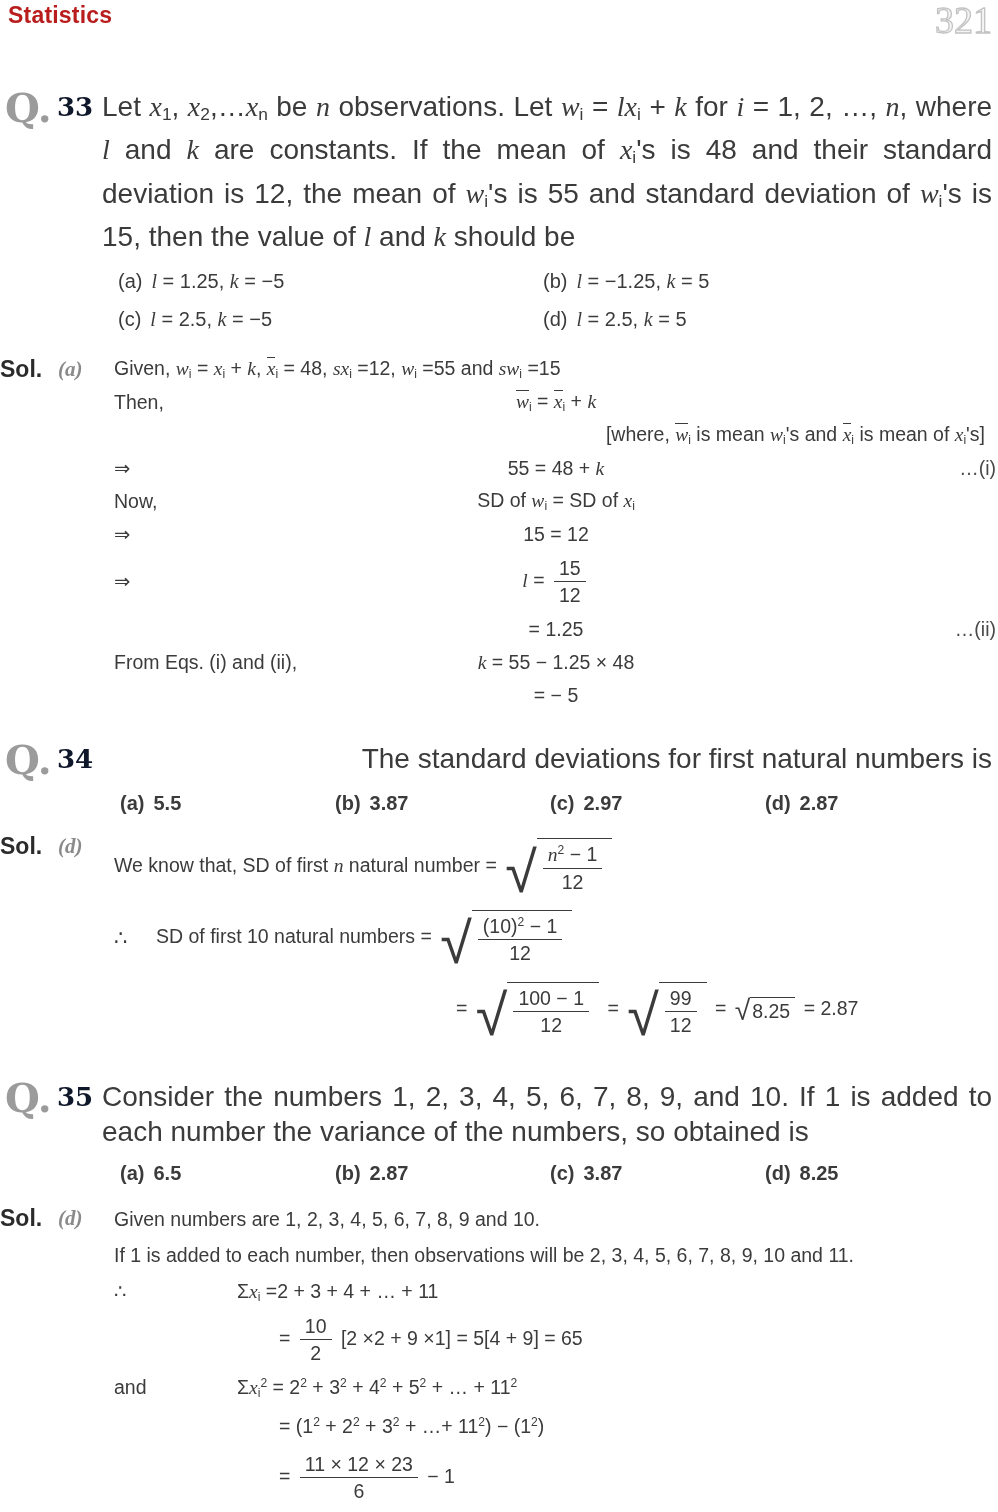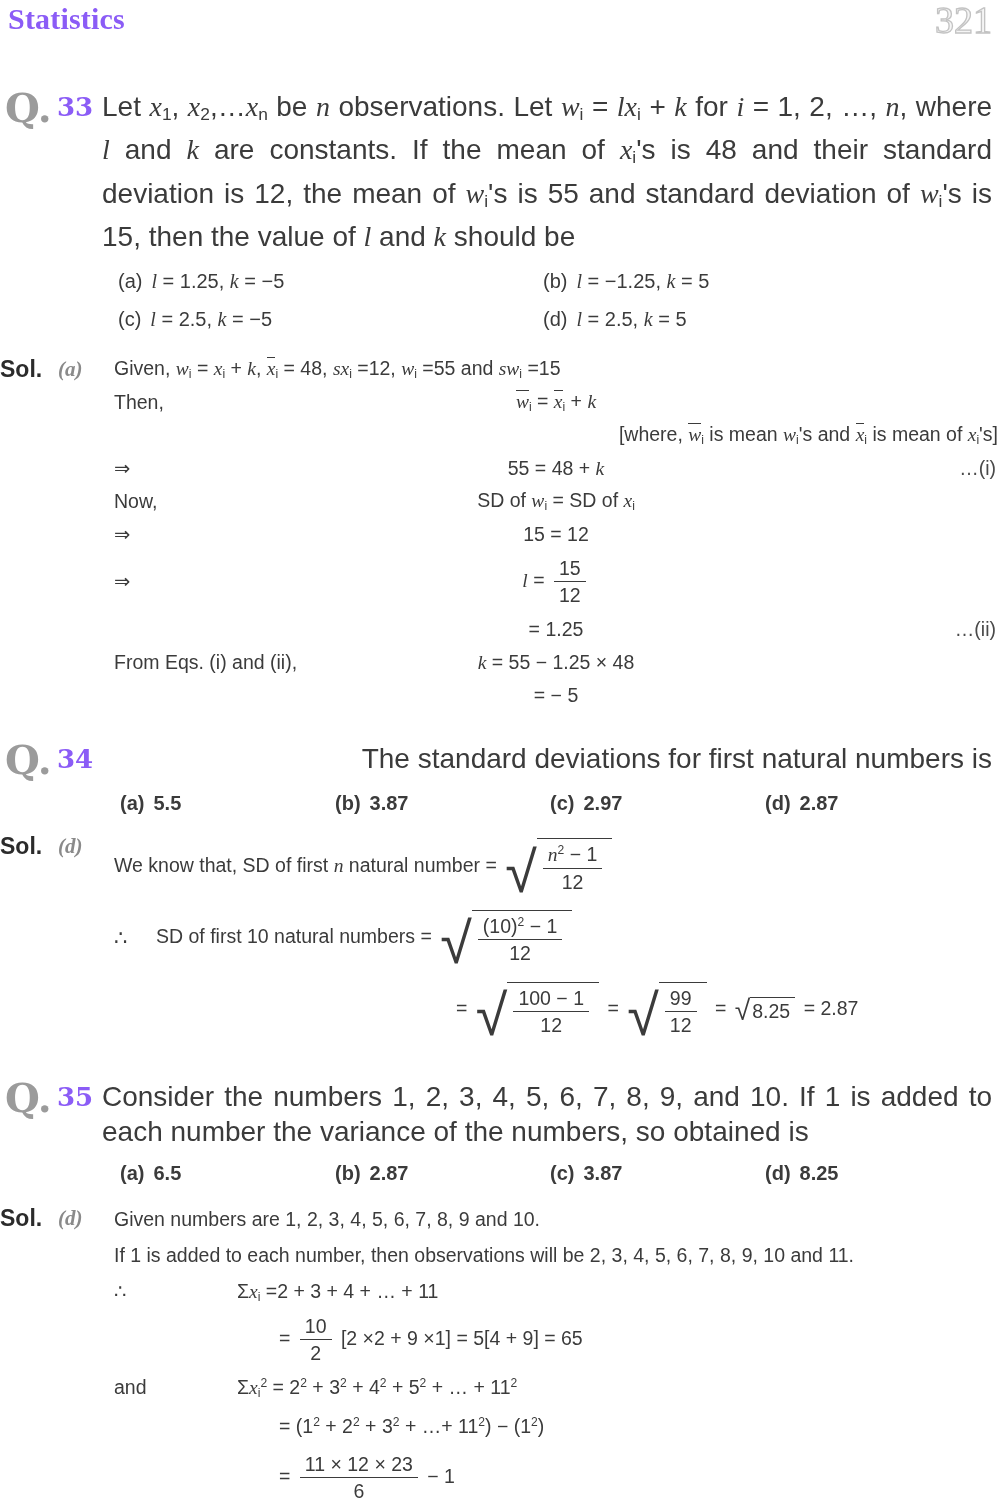--- a/index.html
+++ b/index.html
@@ -9,46 +9,46 @@
     font-family:"Liberation Sans", sans-serif;
     color:#3b3b3b;
   }
   i { font-family:"Liberation Serif", serif; font-style:italic; }
   sub { font-size:0.62em; vertical-align:-0.25em; }
   sup { font-size:0.62em; vertical-align:0.55em; }
   .bar { display:inline-block; border-top:1.5px solid currentColor; line-height:1.02; padding-top:1px; }
 
   
   .header { display:flex; justify-content:space-between; align-items:flex-start; padding:2px 6px 0 8px; height:50px; }
-  .htitle { font-family:Liberation Serif, serif; font-weight:bold; font-size:30px; color:#8b5cf6; letter-spacing:0.2px; }
+  .htitle { font-family:Liberation Sans, sans-serif; font-weight:bold; font-size:23px; color:#b91c1c; letter-spacing:0.2px; }
   .hpage  { font-family:Liberation Serif, serif; font-size:38px; line-height:0.95;
             color:#f5f5f5; -webkit-text-stroke:1.3px #c3c3c3; }
 
   
   .qrow { display:flex; margin-left:5px; }
   .qbadge { width:52px; font-family:"DejaVu Serif", serif; font-weight:bold; font-size:40px; line-height:38px; color:#9b9b9b; }
-  .qnum   { width:45px; font-family:"DejaVu Serif", serif; font-weight:bold; font-size:26px; line-height:37px; color:#8b5cf6; }
+  .qnum   { width:45px; font-family:"DejaVu Serif", serif; font-weight:bold; font-size:26px; line-height:37px; color:#0f172a; }
   .qtext  { flex:1; font-size:28px; line-height:35px; text-align:justify; padding-right:6px; }
 
   
   .opts2 { margin-left:118px; margin-top:8px; display:grid; grid-template-columns:425px auto; font-size:20px; line-height:38px; }
   .opts4 { margin-left:120px; margin-top:5px; display:grid; grid-template-columns:215px 215px 215px auto; font-size:20px; line-height:38px;font-weight:bold; }
   .opt .olabel { margin-right:9px; }
 
   
   .solrow { display:flex; margin-top:15px; }
   .sol-label { width:58px; font-weight:bold; font-size:23px; color:#2b2b2b; line-height:32px; }
   .sol-ans   { width:56px; font-family:"Liberation Serif", serif; font-style:italic; font-weight:bold; font-size:21px; color:#8a8a8a; line-height:32px; }
   .sol-body  { flex:1; font-size:19.5px; }
 
   .sline { display:grid; grid-template-columns:1fr auto 1fr; align-items:center; min-height:33px; }
   .sl-left { justify-self:start; }
   .sl-eq   { text-align:center; }
   .sl-tag  { justify-self:end; padding-right:2px; color:#4a4a4a; }
-  .sl-right { grid-column:1 / span 3; justify-self:end; padding-right:0; }
+  .sl-right { grid-column:1 / span 3; justify-self:end; padding-right:13px; }
 
   
   .frac { display:inline-flex; flex-direction:column; text-align:center; vertical-align:middle; margin:0 4px; line-height:1.25; }
   .frac .num { border-bottom:1.6px solid currentColor; padding:0 5px 1px; }
   .frac .den { padding-top:1px; }
 
   .sqrt { display:inline-flex; align-items:flex-end; vertical-align:middle; margin:0 3px; }
   .sqrt .rad { font-family:"DejaVu Sans", sans-serif; font-weight:300; font-size:1.45em; line-height:0.8; }
   .sqrt .rin { border-top:1.6px solid currentColor; padding:2px 5px 0 2px; }
   .sqrt.tall .rad { font-size:2.95em; line-height:0.76; }

